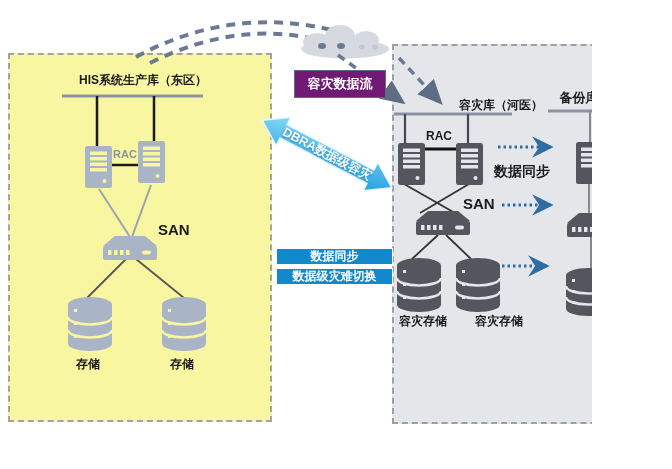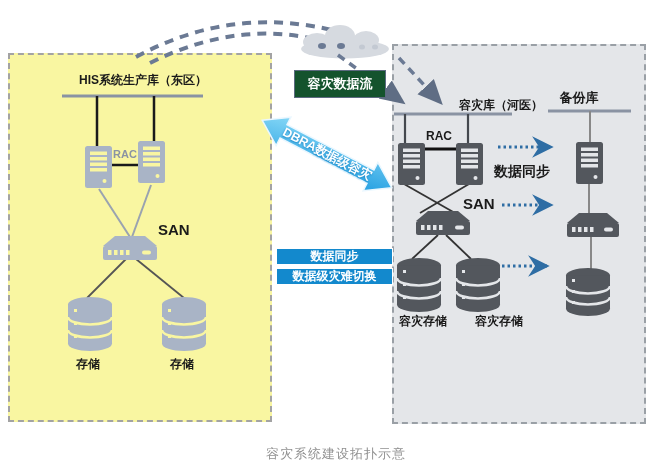--- a/index.html
+++ b/index.html
@@ -1,29 +1,29 @@
 <!DOCTYPE html>
 <html><head>
 <meta charset="utf-8">
 <style>
   html,body{margin:0;padding:0;background:#ffffff;}
-  .canvas{position:relative;width:672px;height:469px;background:#ffffff;overflow:hidden;
+  .canvas{position:relative;width:592px;height:469px;background:#ffffff;overflow:hidden;
           font-family:"Liberation Sans","DejaVu Sans",sans-serif;text-decoration:underline;}
   .panel{position:absolute;box-sizing:border-box;}
   .panel.left{left:8px;top:53px;width:264px;height:369px;background:#f9f6a1;border:2px dashed #a3a3a3;}
   .panel.right{left:392px;top:44px;width:254px;height:380px;background:#e4e6e9;border:2px dashed #9aa0a6;}
   svg.layer{position:absolute;left:0;top:0;z-index:5;}
   .label{position:absolute;z-index:10;font-weight:bold;color:#1a1a1a;white-space:nowrap;}
   .lbl-center{text-align:center;}
   .his-title{left:55px;top:72px;width:176px;font-size:12px;}
   .rac-left{left:113px;top:148px;font-size:11px;color:#8a93a3;}
   .san-left{left:158px;top:221px;font-size:15px;}
   .sto-l1{left:60px;top:356px;width:56px;font-size:12px;}
   .sto-l2{left:154px;top:356px;width:56px;font-size:12px;}
-  .flow-box{left:294px;top:70px;width:90px;height:26px;line-height:26px;background:#14532d;
+  .flow-box{left:294px;top:70px;width:90px;height:26px;line-height:26px;background:#701a75;
             color:#fff;font-size:13px;text-align:center;border:1px solid #5c6a80;}
   .dbra-text{left:250px;top:146px;width:154px;text-align:center;font-size:12.5px;color:#ffffff;
              transform:rotate(27.5deg);text-shadow:0 1px 2px #1b86c4;z-index:11;}
   .drdb{left:459px;top:97px;font-size:12px;}
   .bkdb{left:550px;top:89px;width:58px;font-size:13px;}
   .rac-right{left:426px;top:129px;font-size:12px;}
   .san-right{left:463px;top:195px;font-size:15px;}
   .sync-right{left:494px;top:163px;font-size:14px;}
   .drsto-1{left:396px;top:313px;width:54px;font-size:12px;}
   .drsto-2{left:472px;top:313px;width:54px;font-size:12px;}
@@ -242,14 +242,13 @@
   </div>
 
   <div class="label drdb">容灾库（河医）</div>
   <div class="label bkdb lbl-center">备份库</div>
   <div class="label rac-right">RAC</div>
   <div class="label san-right">SAN</div>
   <div class="label sync-right">数据同步</div>
   <div class="label drsto-1 lbl-center">容灾存储</div>
   <div class="label drsto-2 lbl-center">容灾存储</div>
 
-  <div class="label caption">容灾系统建设拓扑示意</div>
 </div>
 
 </body></html>

